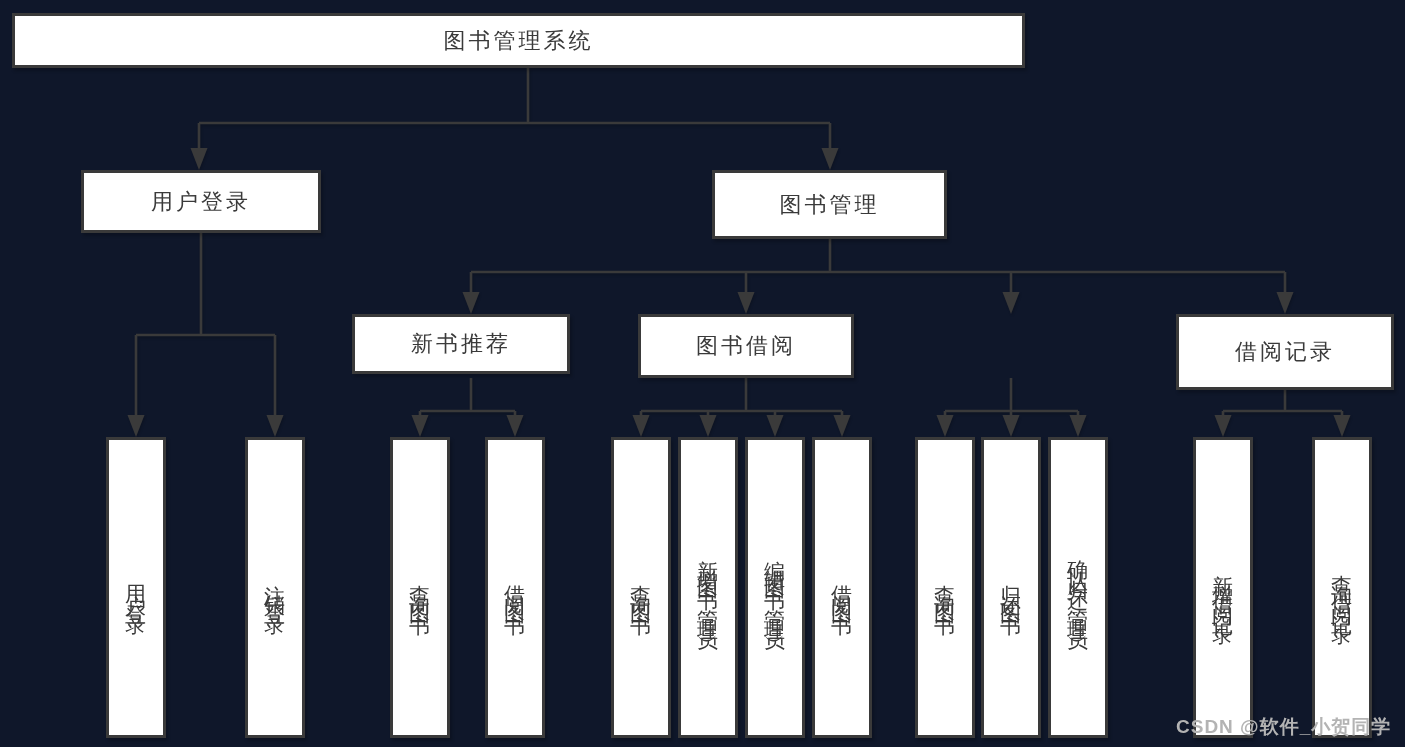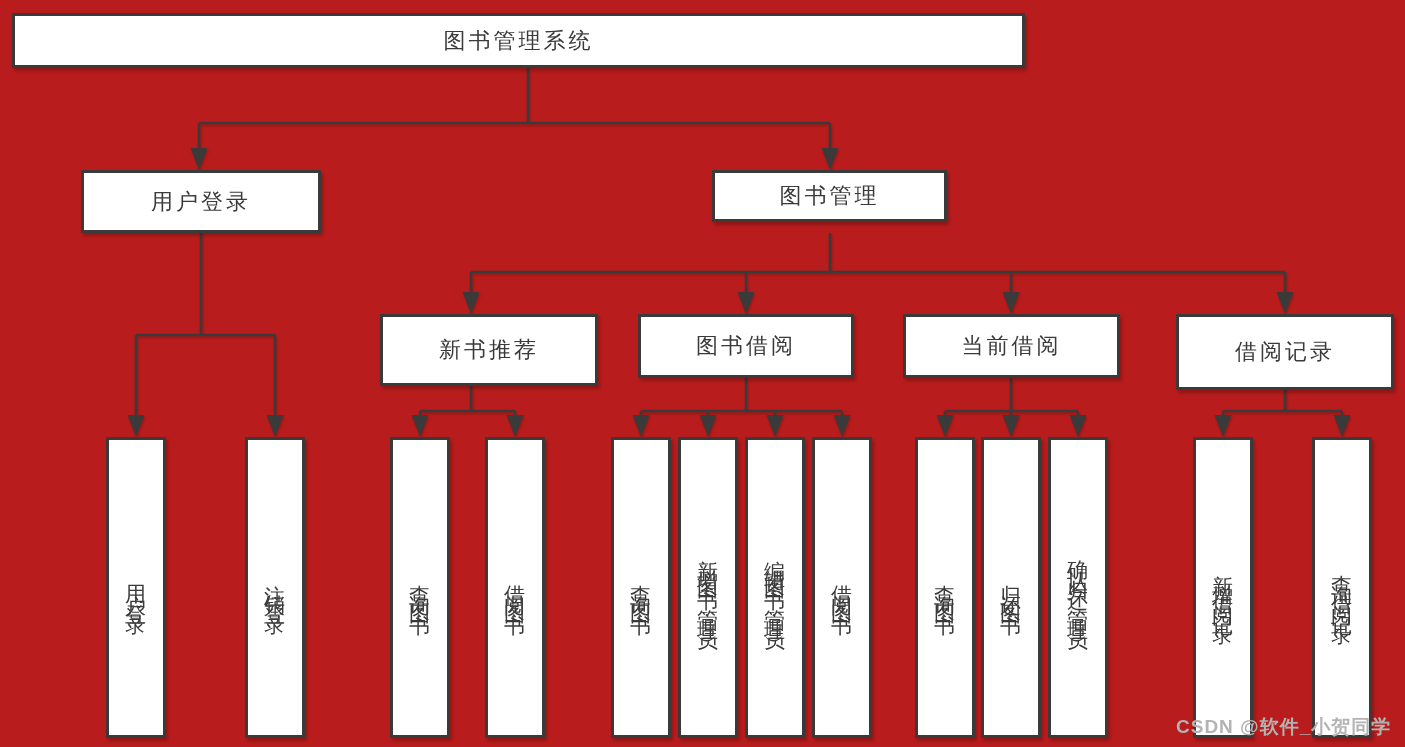--- a/index.html
+++ b/index.html
@@ -1,20 +1,20 @@
 <!DOCTYPE html>
 <html><head>
 <meta charset="utf-8">
 <style>
   html, body { margin: 0; padding: 0; background: #ffffff; }
   #stage {
     position: relative;
     width: 1405px;
     height: 747px;
-    background: #b91c1c;
+    background: #0f172a;
     font-family: "Liberation Sans", "DejaVu Sans", sans-serif;
     color: #3a3a3a;
     overflow: hidden;
   }
   #connectors {
     position: absolute;
     left: 0; top: 0;
     width: 1405px; height: 747px;
     filter: drop-shadow(1px 2px 1px rgba(0,0,0,0.18));
     z-index: 1;
@@ -153,33 +153,30 @@
     </g>
   </svg>
 
   <div class="hbox" style="left:12px; top:13px; width:1013px; height:55px;">
     <span>图书管理系统</span>
   </div>
 
   <div class="hbox" style="left:81px; top:170px; width:240px; height:63px;">
     <span>用户登录</span>
   </div>
-  <div class="hbox" style="left:712px; top:170px; width:235px; height:52px;">
+  <div class="hbox" style="left:712px; top:170px; width:235px; height:69px;">
     <span>图书管理</span>
   </div>
 
-  <div class="hbox" style="left:380px; top:314px; width:218px; height:72px;">
+  <div class="hbox" style="left:352px; top:314px; width:218px; height:60px;">
     <span>新书推荐</span>
   </div>
   <div class="hbox" style="left:638px; top:314px; width:216px; height:64px;">
     <span>图书借阅</span>
   </div>
-  <div class="hbox" style="left:903px; top:314px; width:217px; height:64px;">
-    <span>当前借阅</span>
-  </div>
   <div class="hbox" style="left:1176px; top:314px; width:218px; height:76px;">
     <span>借阅记录</span>
   </div>
 
   <div class="vbox" style="left:106px;">
     <span>用户登录</span>
   </div>
   <div class="vbox" style="left:245px;">
     <span>注销登录</span>
   </div>

